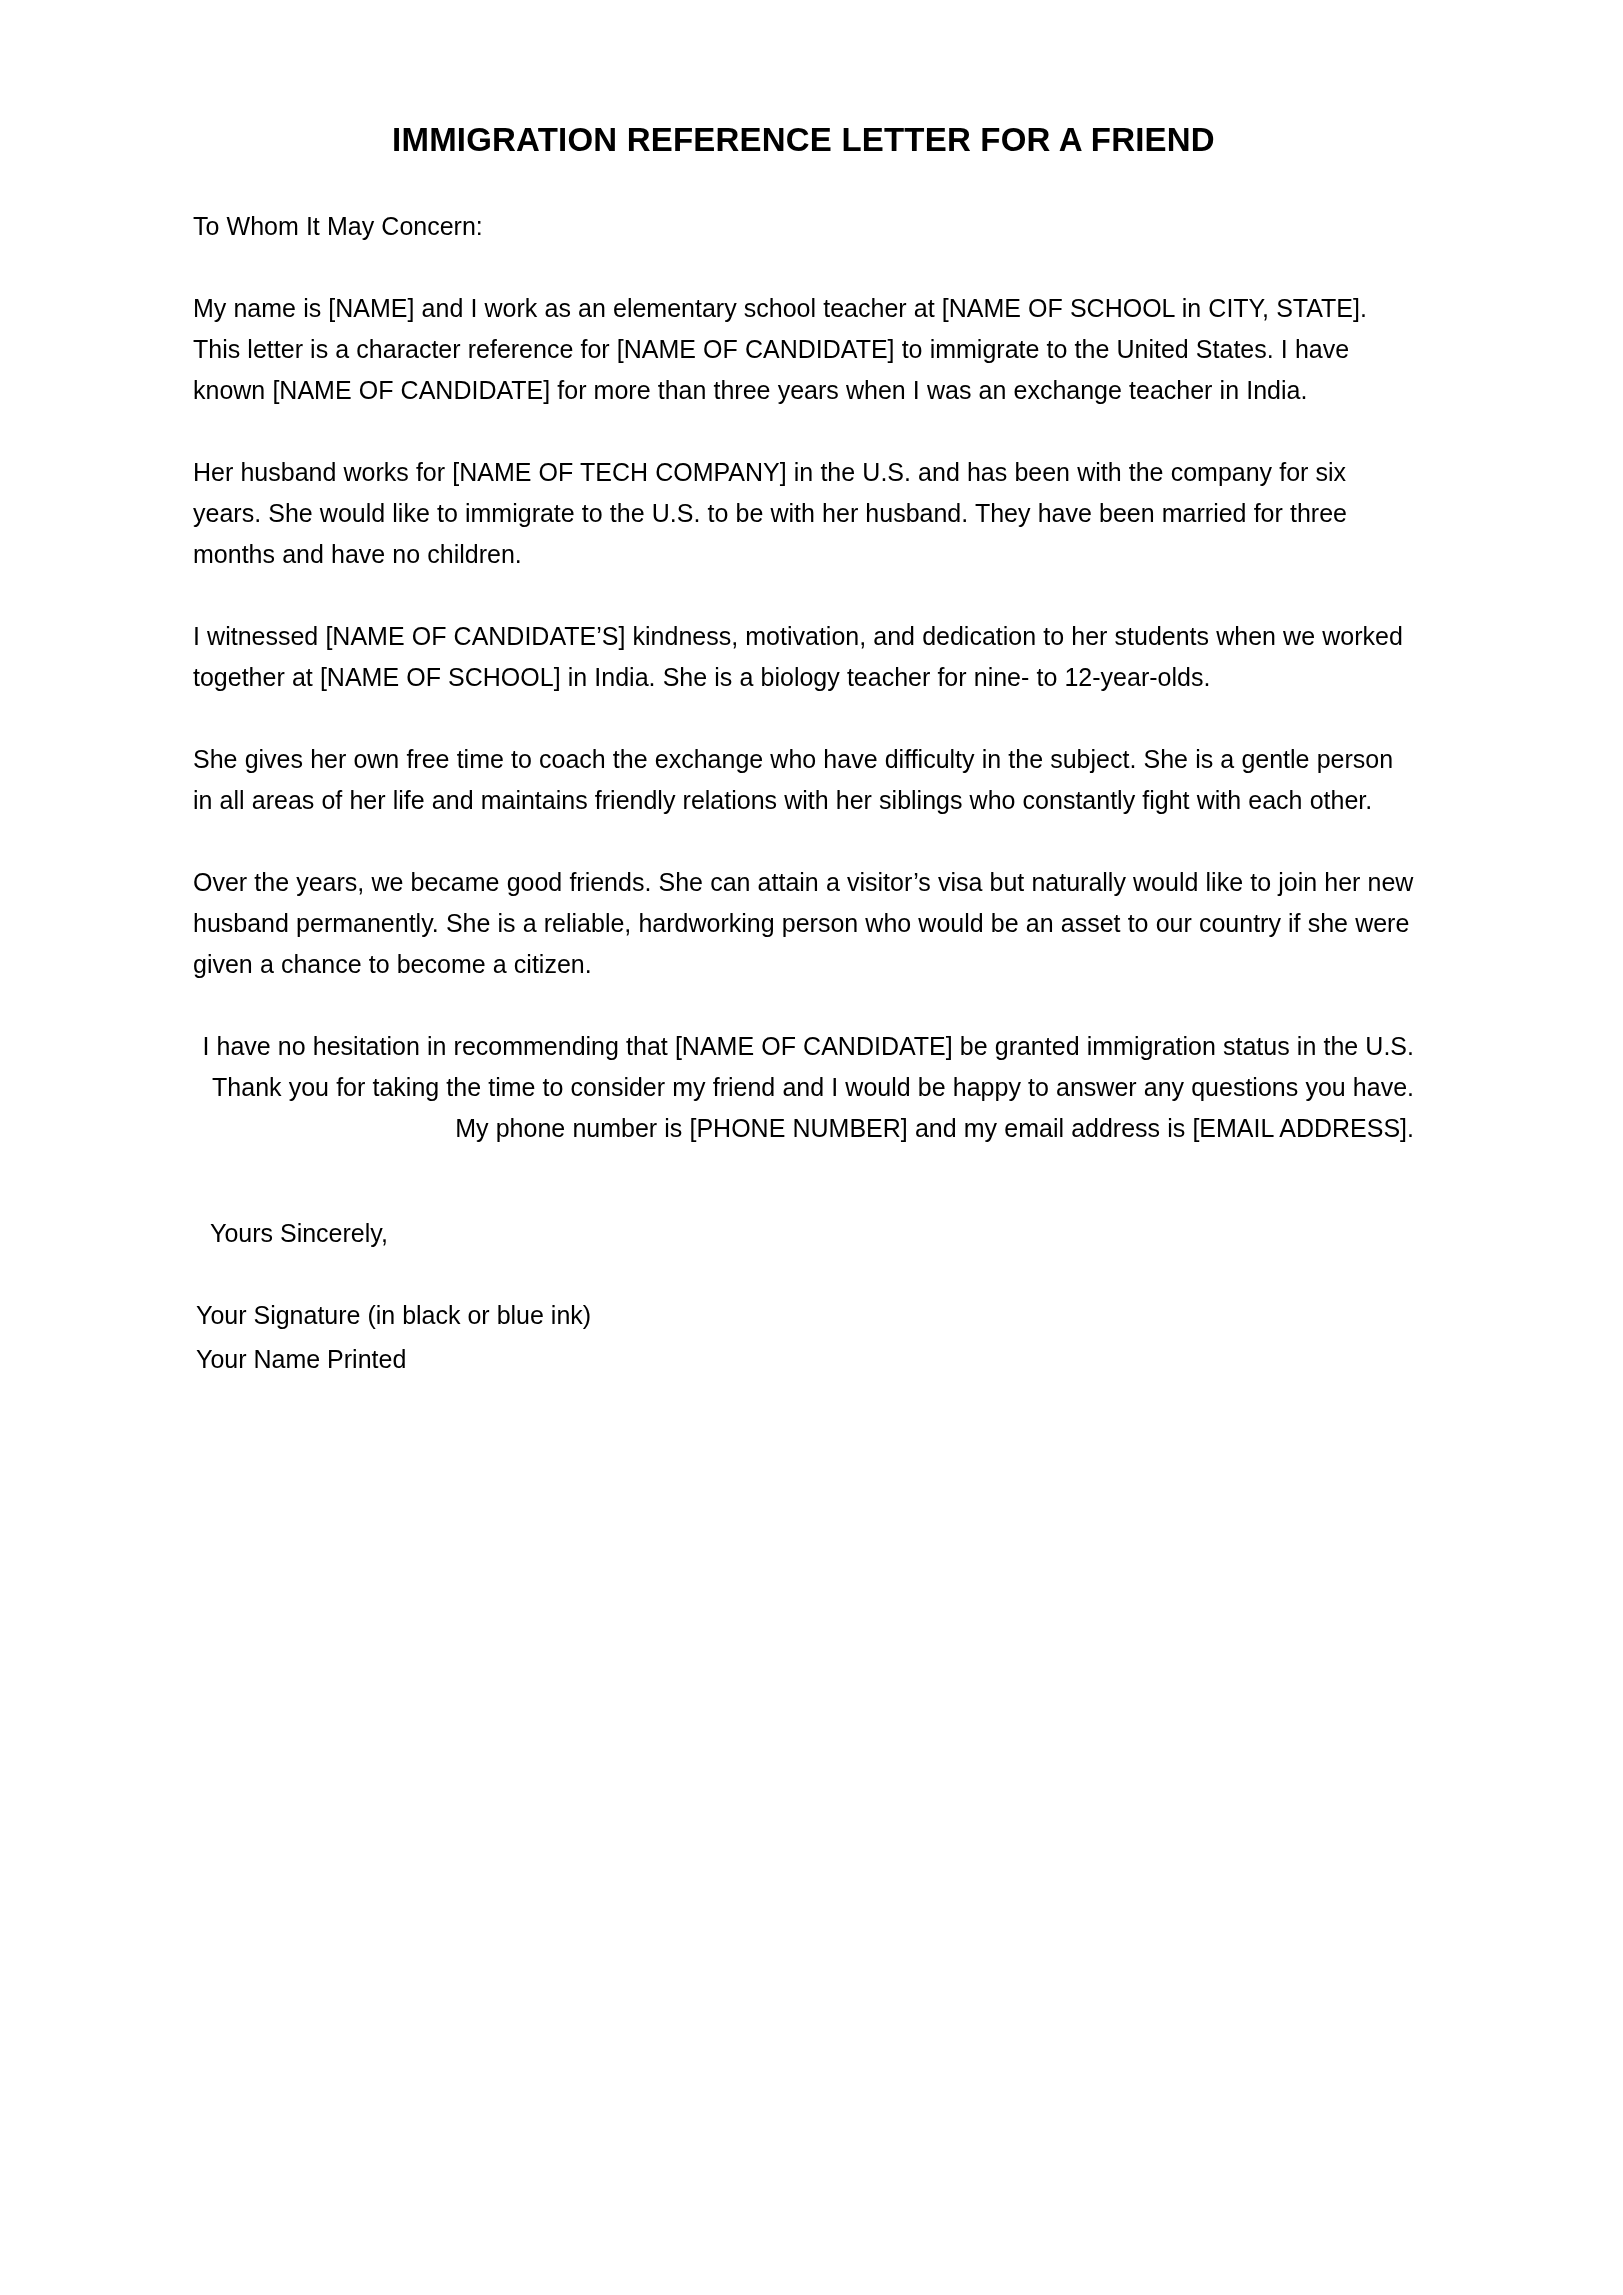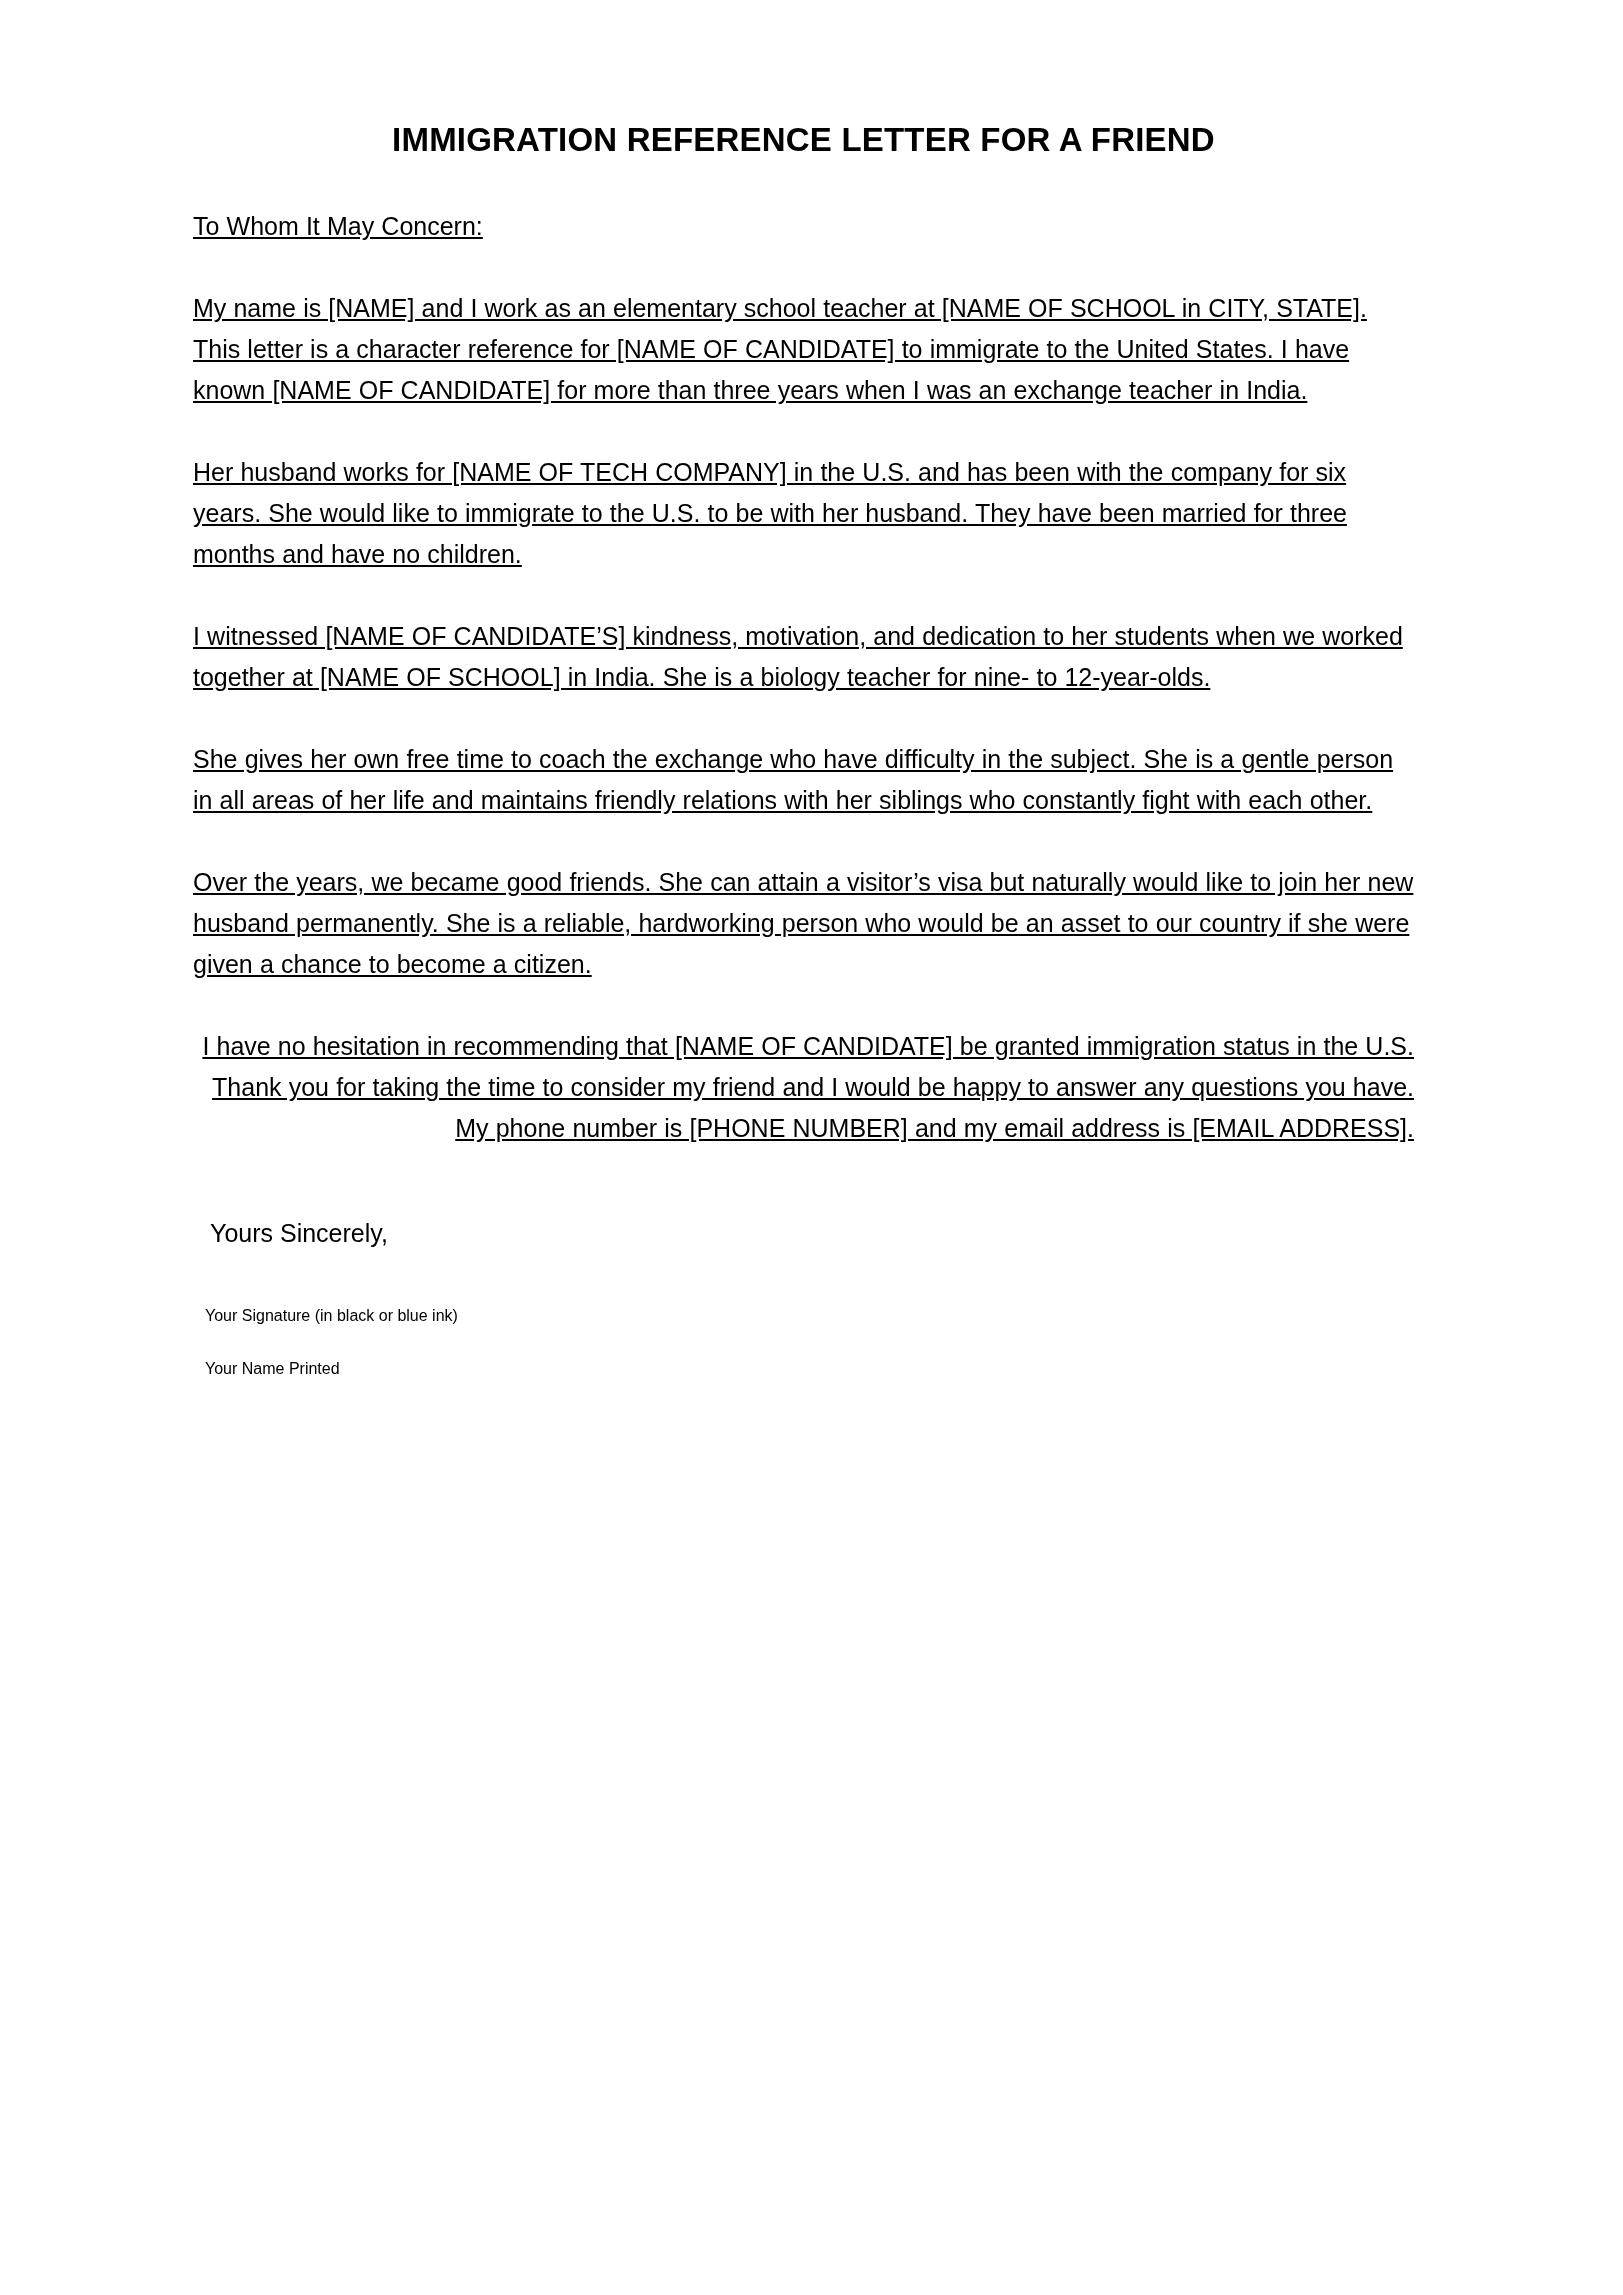--- a/index.html
+++ b/index.html
@@ -38,40 +38,39 @@
   }
   .body-block {
     padding-top: 46px;
   }
   .para {
     margin: 0 0 41px 0;
     font-size: 25px;
     line-height: 41px;
     text-align: left;
     word-spacing: 0.2px;
-    text-decoration: underline;
   }
   .para:last-child {
     margin-bottom: 0;
     text-align: right;
   }
   .closing-block {
     padding-top: 47px;
   }
   .closing-line {
     margin: 17px;
     font-size: 25px;
     line-height: 41px;
   }
   .sign-block {
     margin-top: 41px;
   }
   .sign-line {
-    margin: 12px;
-    font-size: 16px;
+    margin: 3px;
+    font-size: 25px;
     line-height: 41px;
   }
 </style>
 </head>
 <body>
 
 <div class="page">
   <div class="content">
 
     <h1 class="doc-title">IMMIGRATION REFERENCE LETTER FOR A FRIEND</h1>

